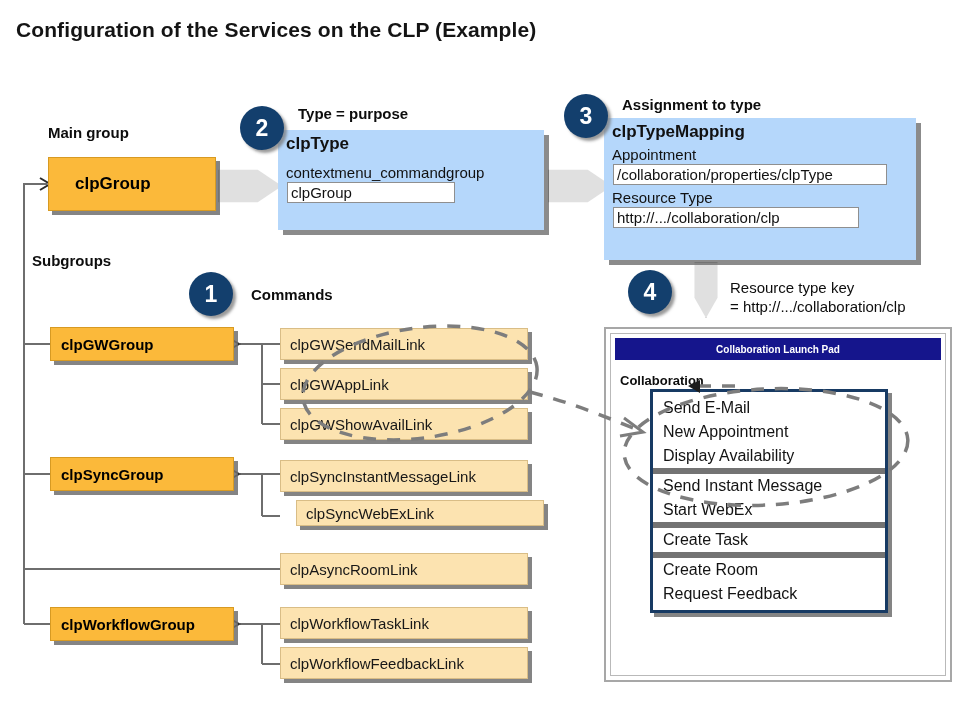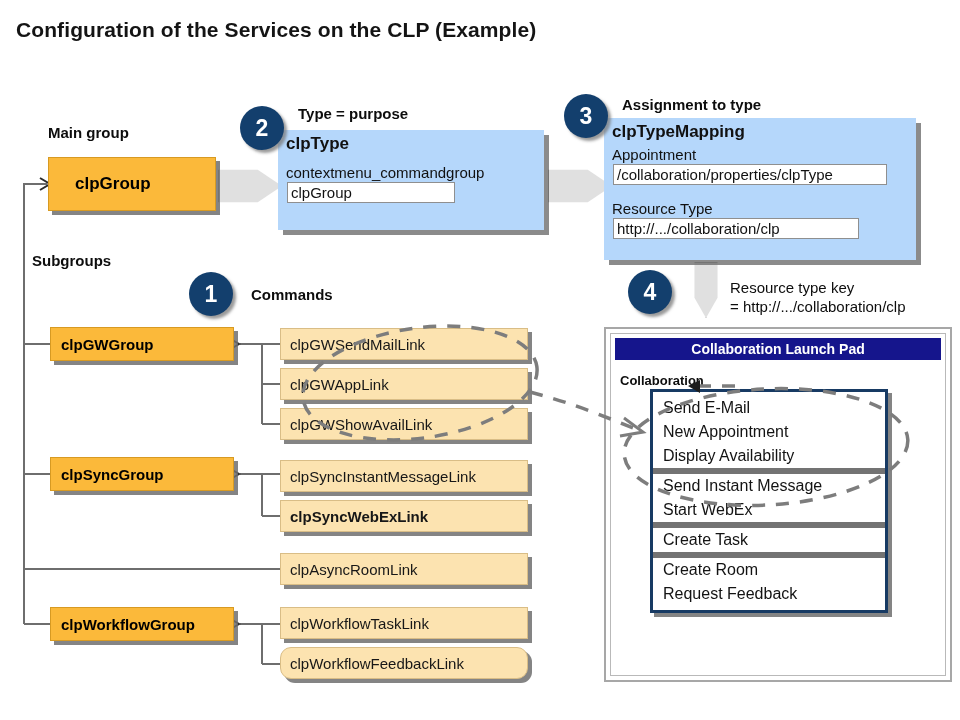--- a/index.html
+++ b/index.html
@@ -116,21 +116,21 @@
   .blue-box .bb-label {
     font-size: 15px;
     color: #111;
     padding: 2px 0 1px 8px;
   }
   .blue-box .bb-field {
     background: #ffffff;
     border: 1px solid #8f8f8f;
     font-size: 15px;
     color: #111;
-    margin: 0 8px 13px 9px;
+    margin: 0 8px 2px 9px;
     padding: 1px 3px;
     box-sizing: border-box;
     white-space: nowrap;
     overflow: hidden;
   }
   
   .penta {
     position: absolute;
     background: #e0e0e0;
     border: 1px solid #8b8b8b;
@@ -161,21 +161,21 @@
     box-sizing: border-box;
   }
   .clp-titlebar {
     position: absolute;
     left: 9px;
     top: 9px;
     right: 9px;
     height: 22px;
     background: #15158c;
     color: #ffffff;
-    font-size: 14px;
+    font-size: 10px;
     font-weight: bold;
     display: flex;
     align-items: center;
     justify-content: center;
     box-sizing: border-box;
   }
   .clp-section-label {
     position: absolute;
     left: 14px;
     top: 44px;
@@ -289,30 +289,30 @@
   </div>
   <div class="cmd-box" style="left:280px; top:368px; width:248px; height:32px;">
     <span>clpGWAppLink</span>
   </div>
   <div class="cmd-box" style="left:280px; top:408px; width:248px; height:32px;">
     <span>clpGWShowAvailLink</span>
   </div>
   <div class="cmd-box" style="left:280px; top:460px; width:248px; height:32px;">
     <span>clpSyncInstantMessageLink</span>
   </div>
-  <div class="cmd-box" style="left:280px; top:500px; width:248px; height:32px;font-weight:bold;">
+  <div class="cmd-box" style="left:296px; top:500px; width:248px; height:26px;">
     <span>clpSyncWebExLink</span>
   </div>
   <div class="cmd-box" style="left:280px; top:553px; width:248px; height:32px;">
     <span>clpAsyncRoomLink</span>
   </div>
   <div class="cmd-box" style="left:280px; top:607px; width:248px; height:32px;">
     <span>clpWorkflowTaskLink</span>
   </div>
-  <div class="cmd-box" style="left:280px; top:647px; width:248px; height:32px;border-radius:11px;">
+  <div class="cmd-box" style="left:280px; top:647px; width:248px; height:32px;">
     <span>clpWorkflowFeedbackLink</span>
   </div>
 
   <div class="penta right" style="left:218px; top:162px; width:62px; height:46px;"></div>
   <div class="penta right" style="left:548px; top:162px; width:62px; height:46px;"></div>
   <div class="penta down" style="left:688px; top:262px; width:34px; height:54px;"></div>
 
   <div class="blue-box" style="left:278px; top:130px; width:266px; height:100px;">
     <div class="bb-title">clpType</div>
     <div class="bb-label" style="padding-top:8px;">contextmenu_commandgroup</div>

